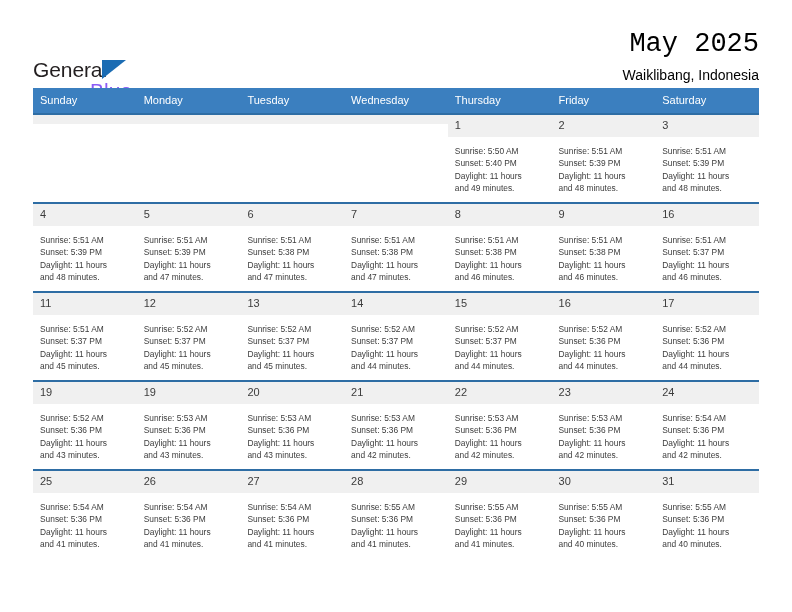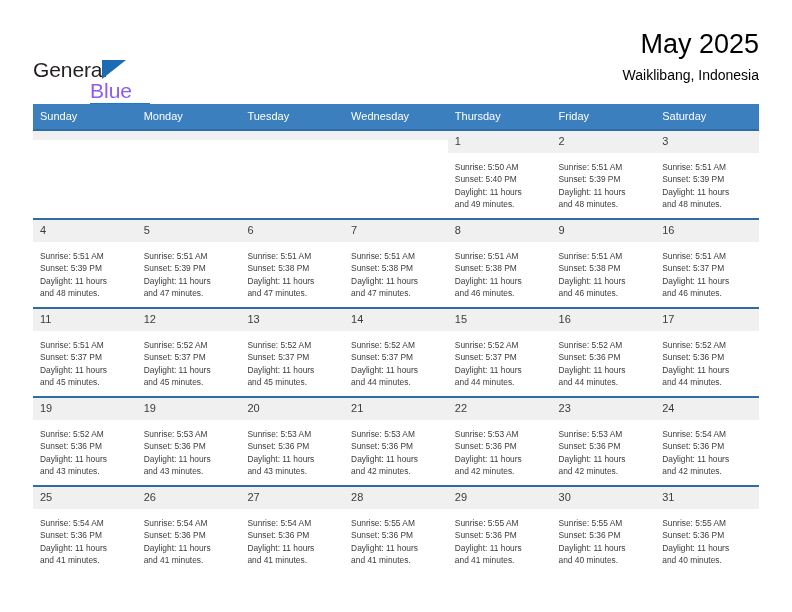--- a/index.html
+++ b/index.html
@@ -78,35 +78,36 @@
     position: absolute;
     right: 0;
     top: 0;
     text-align: right;
   }
   .cal-title {
     font-size: 27px;
     color: #000000;
     line-height: 32px;
     white-space: nowrap;
+    font-family: Liberation Mono, monospace;
   }
   .cal-subtitle {
     font-size: 14px;
     color: #000000;
     line-height: 20px;
     margin-top: 5px;
     white-space: nowrap;
     text-align: center;
   }
 
   
   .calendar {
     position: absolute;
     left: 33px;
-    top: 104px;
+    top: 88px;
     width: 726px;
     border-collapse: collapse;
     table-layout: fixed;
   }
 
   .calendar th {
     background: #3b7fbf;
     color: #ffffff;
     font-size: 11px;
     font-weight: normal;

